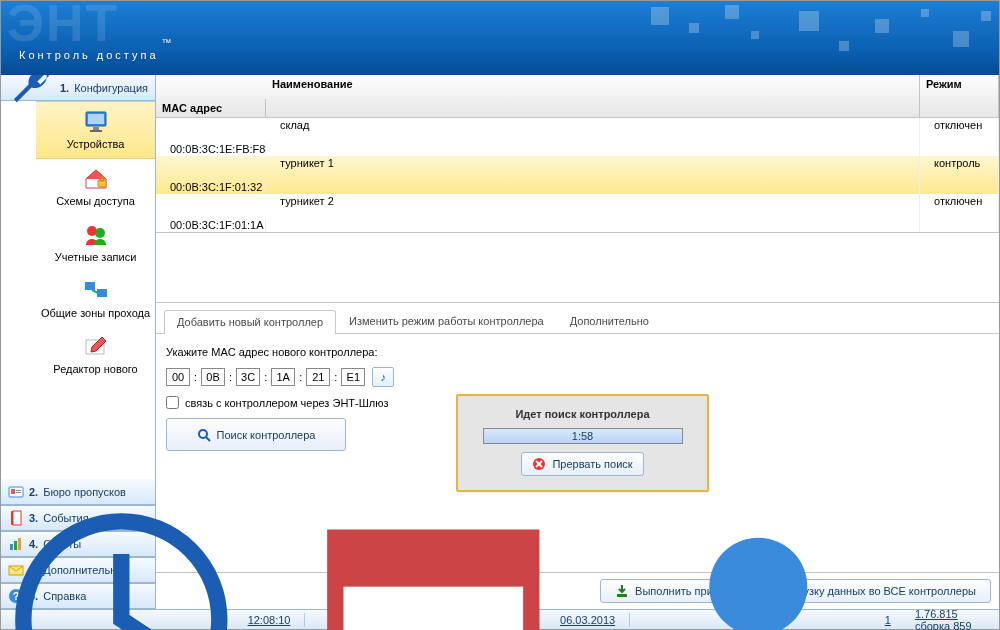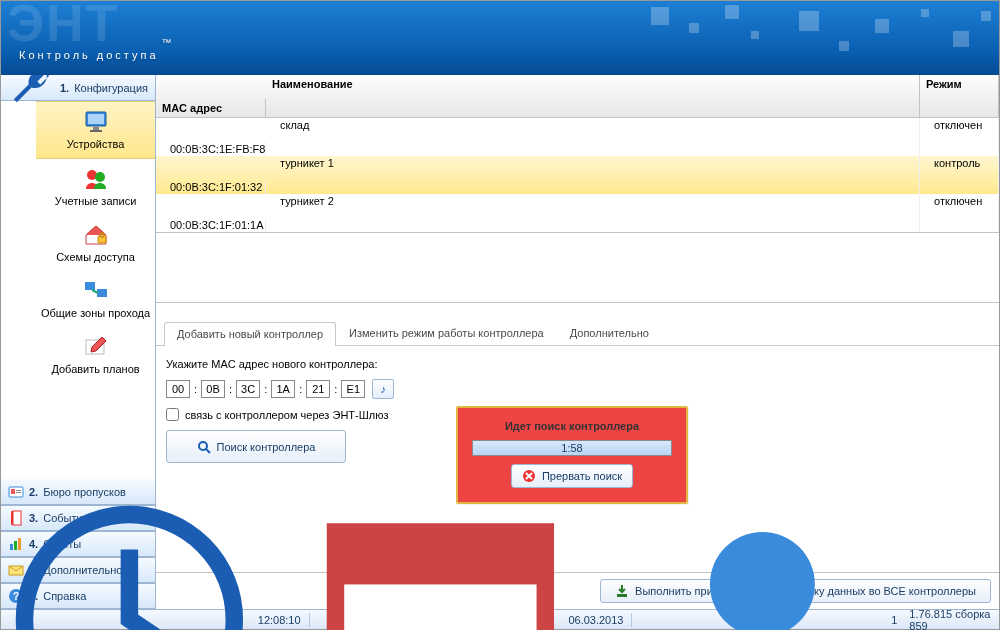--- a/index.html
+++ b/index.html
@@ -32,43 +32,43 @@
 .grid .hdr .cell { border-right: 1px solid #c3c3c3; border-bottom: 1px solid #c3c3c3; padding: 3px 6px; font-weight: bold; color: #000; }
 .grid .row { display: flex; min-height: 17px; }
 .grid .row .cell { border-right: 1px solid #eee; padding: 1px 14px; }
 .grid .row.selected { background: linear-gradient(to bottom,#fff6d0,#ffe98e); }
 .col-mac { width: 110px; margin-top: 24px; }
 .col-name { width: 645px; flex: 1; }
 .col-mode { width: 79px; }
 .grid-space { height: 70px; background: #fff; border-bottom: 1px solid #c3c3c3; }
 
 .tabs { display: flex; gap: 0; padding: 6px 8px 0 8px; border-bottom: 1px solid #c9c9c9; }
-.tab { padding: 5px 12px 6px 12px; border: 1px solid transparent; border-bottom: none; color: #4a4a4a; cursor: pointer; border-radius: 3px 3px 0 0; margin-top: 12px; }
+.tab { padding: 5px 12px 6px 12px; border: 1px solid transparent; border-bottom: none; color: #4a4a4a; cursor: pointer; border-radius: 3px 3px 0 0; }
 .tab.active { background: #fff; border-color: #c9c9c9; position: relative; top: 1px; }
 .tab-pane { padding: 12px 10px; display: flex; flex-direction: column; gap: 9px; flex: 1; position: relative; }
 .mac-row { display: flex; align-items: center; gap: 3px; }
 .mac-row input { width: 24px; height: 18px; text-align: center; border: 1px solid #888; font-size: 11px; }
 .mac-row .colon { padding: 0 1px; }
 .mac-row .rand-btn { width: 22px; height: 20px; border: 1px solid #9cb6d4; background: linear-gradient(to bottom,#fdfdfd,#e4eefb); border-radius: 2px; display:flex; align-items:center; justify-content:center; cursor:pointer; margin-left:4px; color:#1a5db3;}
 .chk-row { display: flex; align-items: center; gap: 6px; }
 .chk-row input { width: 13px; height: 13px; }
 .btn { height: 33px; border: 1px solid #9cb6d4; background: linear-gradient(to bottom,#fefefe,#e7effa); border-radius: 3px; display: inline-flex; align-items: center; gap: 6px; padding: 0 14px; cursor: pointer; color: #1a3e66; }
 .btn .ic-s { width: 14px; height: 14px; }
 .btn-search { width: 180px; justify-content: center; }
 
-.dialog { position: absolute; left: 300px; top: 60px; width: 232px; background: #ef4444; border: 2px solid #e0b840; border-radius: 2px; box-shadow: 1px 1px 0 rgba(0,0,0,.05); }
+.dialog { position: absolute; left: 300px; top: 60px; width: 253px; background: #e5e5e5; border: 2px solid #e0b840; border-radius: 2px; box-shadow: 1px 1px 0 rgba(0,0,0,.05); }
 .dialog .d-body { padding: 12px 14px 14px 14px; display: flex; flex-direction: column; align-items: center; gap: 8px; }
 .dialog .d-title { font-weight: bold; color: #333; }
 .dialog .progress { width: 200px; height: 16px; border: 1px solid #8a8a8a; background: linear-gradient(to bottom,#d8e8fb,#b8d4f3); display:flex; align-items:center; justify-content:center; color:#1a3e66; font-size:10px; }
 .dialog .btn { height: 24px; padding: 0 10px; background: linear-gradient(to bottom,#fefefe,#e7effa); }
 
 .content-footer { border-top: 1px solid #c3c3c3; padding: 6px 8px; display: flex; justify-content: flex-end; background: #fff; }
 .content-footer .btn { height: 24px; font-size: 11px; background: linear-gradient(to bottom,#fefefe,#e7effa); }
 
-.statusbar { height: 20px; background: linear-gradient(to bottom,#f5f9fe,#dbe8f7); border-top: 1px solid #9cb6d4; display: flex; align-items: center; padding: 0 6px; gap: 6px; color: #1a3e66; }
+.statusbar { height: 20px; background: linear-gradient(to bottom,#f5f9fe,#dbe8f7); border-top: 1px solid #9cb6d4; display: flex; align-items: center; padding: 0 6px; gap: 12px; color: #1a3e66; text-decoration: underline; }
 .statusbar .sep { border-left: 1px solid #b4c8e0; height: 14px; margin: 0 2px; }
 .statusbar .grow { flex: 1; }
 .ic-s svg, .ic svg { width: 100%; height: 100%; display:block; }
 </style>
 </head>
 <body>
 <div class="app">
 
 <div class="header">
   <div class="brand-big">ЭНТ</div>
@@ -109,57 +109,57 @@
                 <rect x="6" y="4" width="16" height="10" fill="#aed4f7"></rect>
                 <rect x="11" y="17" width="6" height="3" fill="#888"></rect>
                 <rect x="8" y="20" width="12" height="2" fill="#666"></rect>
               </svg>
             </span>
         <span>Устройства</span>
       </div>
       <div class="nav-item">
         <span class="ic">
               <svg viewBox="0 0 28 24">
+                <path d="M4 12L14 3l10 9v9H4z" fill="#fff" stroke="#c44"></path>
+                <path d="M4 12L14 3l10 9" fill="#e55" stroke="#c44"></path>
+                <rect x="16" y="13" width="8" height="7" rx="1" fill="#f9c43a" stroke="#c98a10"></rect>
+                <rect x="18" y="10" width="4" height="4" rx="2" fill="none" stroke="#c98a10" stroke-width="1.5"></rect>
+              </svg>
+            </span>
+        <span>Схемы доступа</span>
+      </div>
+      <div class="nav-item">
+        <span class="ic">
+              <svg viewBox="0 0 28 24">
                 <circle cx="10" cy="8" r="5" fill="#e33"></circle>
                 <circle cx="18" cy="10" r="5" fill="#2a2"></circle>
                 <path d="M4 22c0-4 3-6 6-6s6 2 6 6z" fill="#e33"></path>
                 <path d="M12 22c0-4 3-6 6-6s6 2 6 6z" fill="#2a2"></path>
               </svg>
             </span>
         <span>Учетные записи</span>
       </div>
       <div class="nav-item">
         <span class="ic">
               <svg viewBox="0 0 28 24">
-                <path d="M4 12L14 3l10 9v9H4z" fill="#fff" stroke="#c44"></path>
-                <path d="M4 12L14 3l10 9" fill="#e55" stroke="#c44"></path>
-                <rect x="16" y="13" width="8" height="7" rx="1" fill="#f9c43a" stroke="#c98a10"></rect>
-                <rect x="18" y="10" width="4" height="4" rx="2" fill="none" stroke="#c98a10" stroke-width="1.5"></rect>
-              </svg>
-            </span>
-        <span>Схемы доступа</span>
-      </div>
-      <div class="nav-item">
-        <span class="ic">
-              <svg viewBox="0 0 28 24">
                 <rect x="3" y="3" width="10" height="8" fill="#3b8bdc"></rect>
                 <rect x="15" y="10" width="10" height="8" fill="#3b8bdc"></rect>
                 <path d="M10 11l6 3" stroke="#2a7" stroke-width="2"></path>
               </svg>
             </span>
         <span>Общие зоны прохода</span>
       </div>
       <div class="nav-item">
         <span class="ic">
               <svg viewBox="0 0 28 24">
                 <rect x="4" y="5" width="18" height="14" fill="#fff" stroke="#bbb"></rect>
                 <path d="M20 2l4 4-10 10-5 1 1-5z" fill="#e55" stroke="#a22"></path>
               </svg>
             </span>
-        <span>Добавить планов</span>
+        <span>Редактор нового</span>
       </div>
     </div>
     <div class="nav-stack-bottom">
       <div class="nav-collapsed">
         <span class="ic-s">
               <svg viewBox="0 0 16 16">
                 <rect x="1" y="3" width="14" height="10" rx="1" fill="#fff" stroke="#3b8bdc"></rect>
                 <rect x="3" y="5" width="4" height="5" fill="#e55"></rect>
                 <rect x="8" y="6" width="5" height="1" fill="#888"></rect>
                 <rect x="8" y="8" width="5" height="1" fill="#888"></rect>

